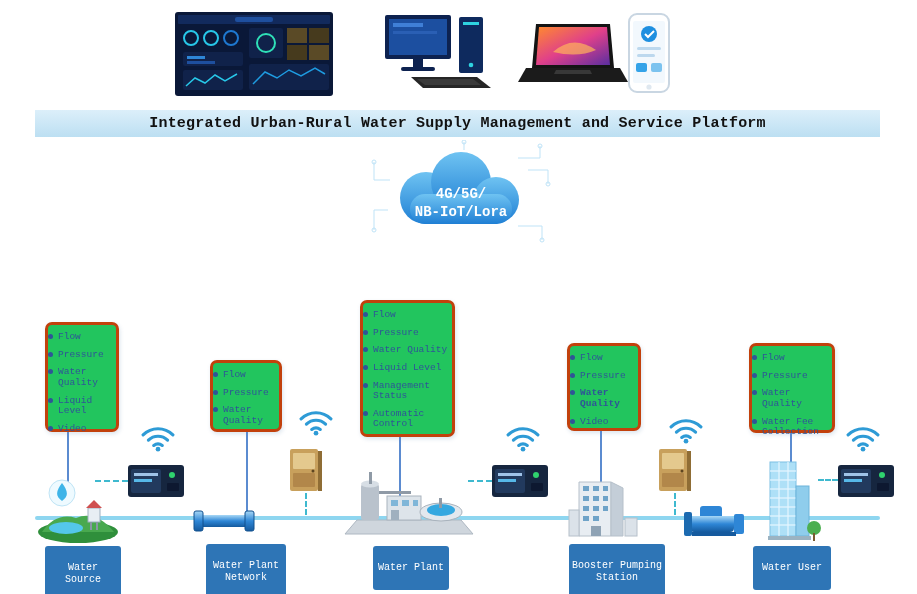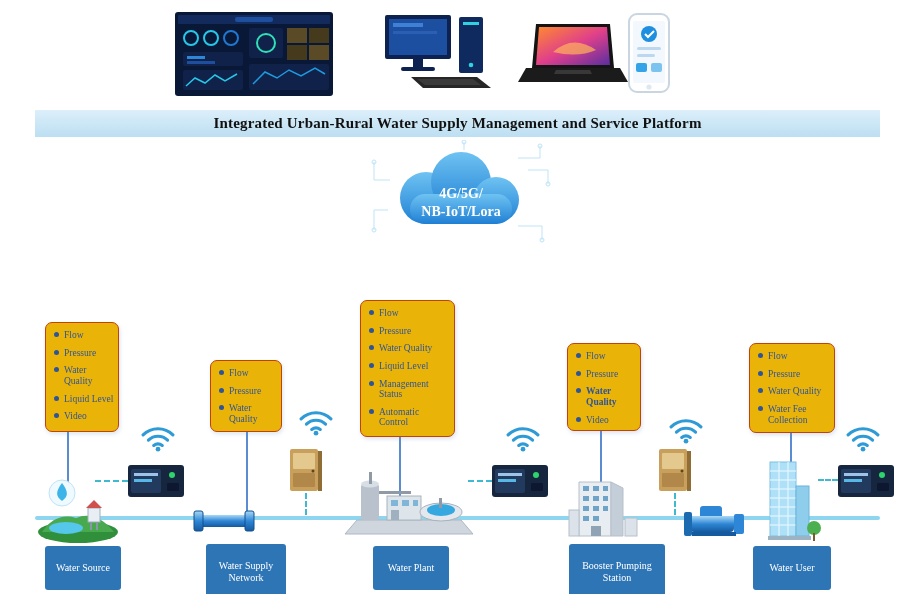--- a/index.html
+++ b/index.html
@@ -1,29 +1,29 @@
 <!DOCTYPE html>
 <html><head>
 <meta charset="utf-8">
 <style>
   html,body{margin:0;padding:0;background:#fff;}
   .canvas{
     position:relative;width:917px;height:594px;background:#ffffff;overflow:hidden;
-    font-family:Liberation Serif, serif;
+    font-family:Liberation Mono, monospace;
   }
   .abs{position:absolute;}
   .banner{
     position:absolute;left:35px;width:845px;height:27px;
     background:linear-gradient(#dceffa,#bcdff2);
     display:flex;align-items:center;justify-content:center;
     font-weight:bold;font-size:15px;color:#111;letter-spacing:.2px;
   }
   .callout{
-    position:absolute;background:#eab308;border:1px solid #c2410c;border-radius:7px;
-    padding:7px 4px 4px 8px;box-shadow:1px 2px 4px rgba(60,110,160,.18);box-sizing:border-box;
+    position:absolute;background:#22c55e;border:3px solid #c2410c;border-radius:7px;
+    padding:7px 4px 4px 0;box-shadow:1px 2px 4px rgba(60,110,160,.18);box-sizing:border-box;
   }
   .param{display:flex;align-items:flex-start;gap:5px;font-size:9.5px;color:#2f5597;margin:0 0 7px 0;line-height:1.12;}
   .param .dot{width:5px;height:5px;border-radius:50%;background:#2f5597;flex:0 0 auto;margin-top:2px;}
   .vline{position:absolute;width:2px;background:#5b8bd0;}
   .dash-h{position:absolute;height:0;border-top:2px dashed #3fb9cf;}
   .dash-v{position:absolute;width:0;border-left:2px dashed #3fb9cf;}
   .mainline{position:absolute;left:35px;top:516px;width:845px;height:4px;background:#8ed6f0;border-radius:2px;}
   .station-label{
     position:absolute;background:#2e75b6;color:#fff;font-size:10px;line-height:1.15;
     border-radius:3px;padding:16px 3px;text-align:center;display:flex;align-items:center;justify-content:center;
@@ -226,21 +226,21 @@
           <stop offset="0" stop-color="#a8d8f6"></stop>
             <stop offset="0.5" stop-color="#2e86d6"></stop>
             <stop offset="1" stop-color="#155a9e"></stop>
         </linearGradient>
       </defs>
       <rect x="10" y="13" width="44" height="12" fill="url(#pg)"></rect>
       <rect x="2" y="9" width="9" height="20" rx="2" fill="url(#pg)" stroke="#11508e"></rect>
       <rect x="53" y="9" width="9" height="20" rx="2" fill="url(#pg)" stroke="#11508e"></rect>
     </svg>
     <div class="station-label" style="left:206px;top:544px;width:80px;">
-      <span>Water Supply Network</span>
+      <span>Water Plant Network</span>
     </div>
   </div>
 
   <div>
     <div class="callout" style="left:360px;top:300px;width:95px;height:137px;">
       <div class="param">
           <span class="dot"></span>
           <span>Flow</span>
         </div>
       <div class="param">

